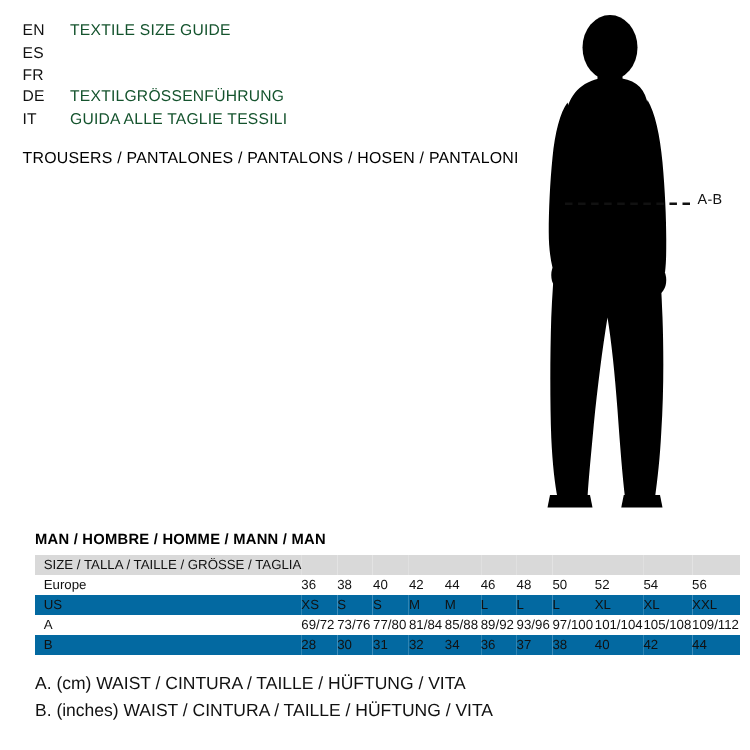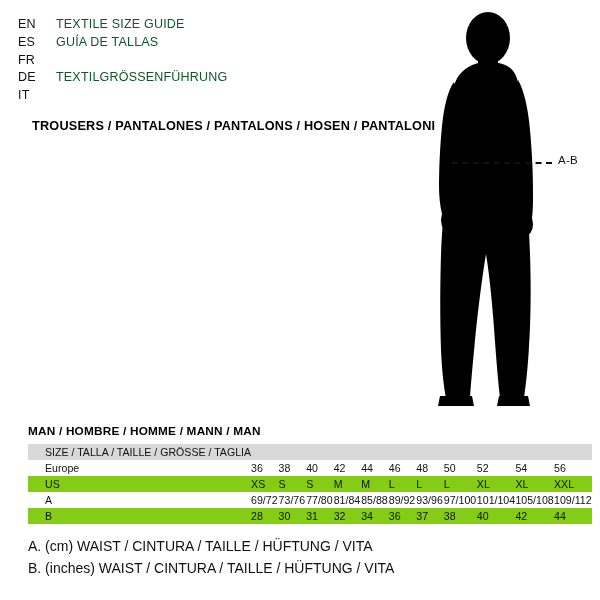--- a/index.html
+++ b/index.html
@@ -40,24 +40,23 @@
   }
   .lang-text {
     font-size: 12.5px;
     letter-spacing: 0.2px;
     color: #14532d;
   }
 
   .section-title {
     margin-top: 14px;
     font-size: 12.7px;
-    font-weight: bold;
+    font-weight: normal;
     letter-spacing: 0.2px;
     color: #000;
-    margin-left: 14px;
   }
 
   
   .figure-wrap {
     position: absolute;
     left: 400px;
     top: 10px;
     width: 190px;
     height: 400px;
   }
@@ -107,25 +106,25 @@
     text-align: left;
     padding: 2px 0 2px 0;
     font-weight: normal;
     white-space: nowrap;
   }
   table.size-table tr.header-row td {
     background: #d9d9d9;
     font-weight: normal;
   }
   table.size-table tr.shaded td {
-    background: #84cc16;
+    background: #0369a1;
   }
   table.size-table td.label-col {
     width: 88px;
-    padding-left: 17px;
+    padding-left: 7px;
   }
   table.size-table td.val {
     width: 43px;
   }
   .footnotes {
     margin-top: 12px;
     font-size: 14px;
     line-height: 1.55;
     color: #111;
     font-weight: normal;
@@ -136,31 +135,31 @@
 
 <div class="page">
 
   <div class="lang-list">
     <div class="lang-row">
       <span class="lang-code">EN</span>
       <span class="lang-text">TEXTILE SIZE GUIDE</span>
     </div>
     <div class="lang-row">
       <span class="lang-code">ES</span>
-      <span class="lang-text">GUÍA DE TALLAS</span>
     </div>
     <div class="lang-row">
       <span class="lang-code">FR</span>
     </div>
     <div class="lang-row">
       <span class="lang-code">DE</span>
       <span class="lang-text">TEXTILGRÖSSENFÜHRUNG</span>
     </div>
     <div class="lang-row">
       <span class="lang-code">IT</span>
+      <span class="lang-text">GUIDA ALLE TAGLIE TESSILI</span>
     </div>
   </div>
 
   <div class="section-title">TROUSERS / PANTALONES / PANTALONS / HOSEN / PANTALONI</div>
 
   <div class="figure-wrap">
     <svg class="silhouette" width="190" height="400" viewBox="0 0 190 400" xmlns="http://www.w3.org/2000/svg">
 
       <ellipse cx="88" cy="28" rx="22" ry="26" fill="#000000"></ellipse>
 

